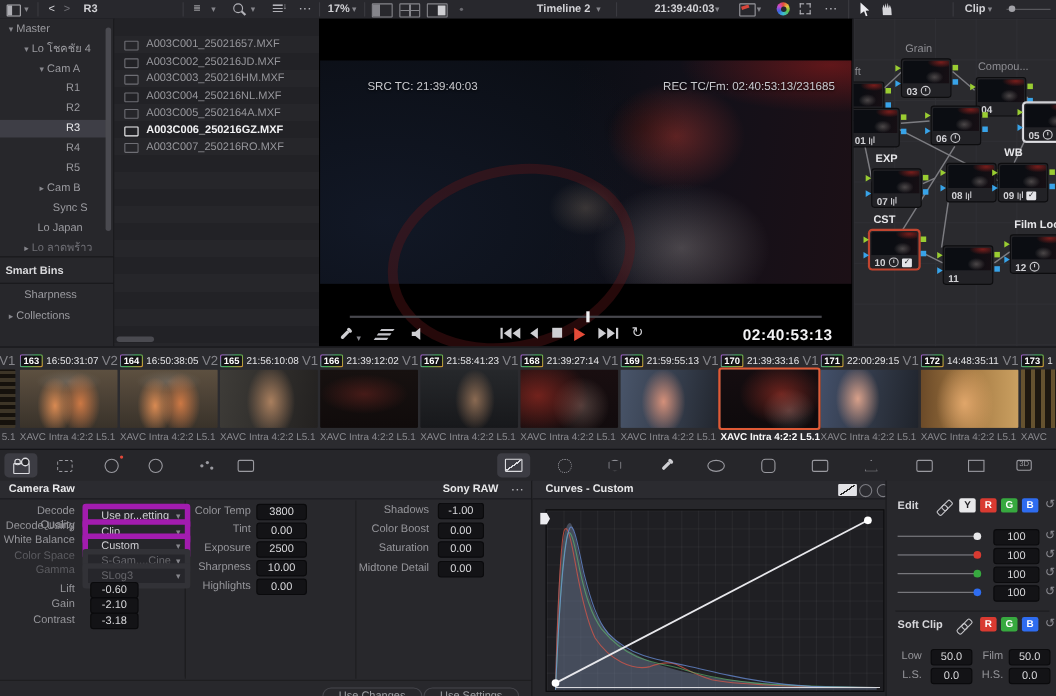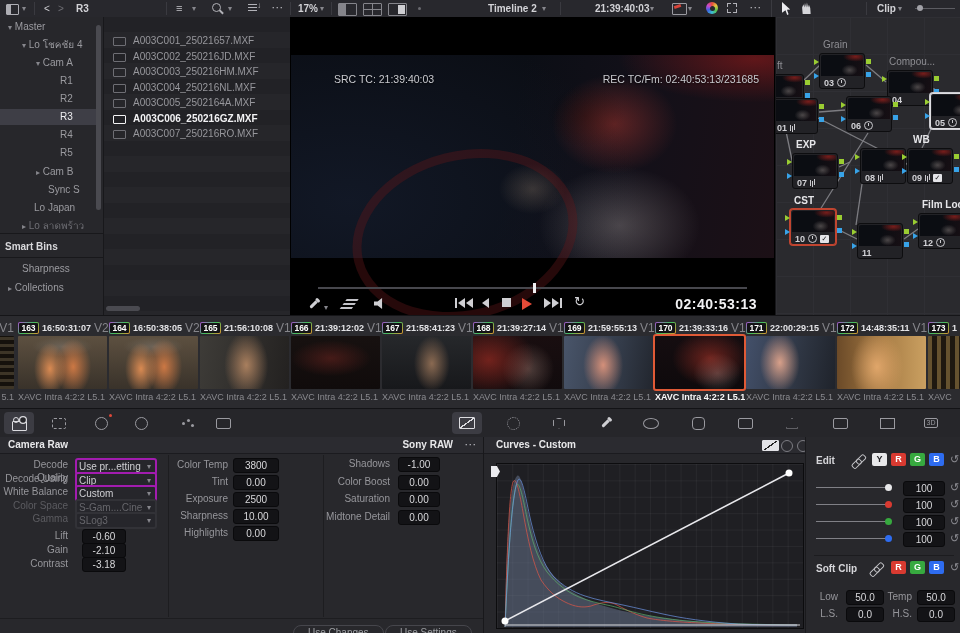--- a/index.html
+++ b/index.html
@@ -97,21 +97,21 @@
   .ic-clk{position:relative;width:7px;height:7px;border:1px solid #c9c9cd;border-radius:50%}
   .ic-clk::after{content:"";position:absolute;left:2.5px;top:1px;width:1px;height:2.5px;background:#c9c9cd}
   .ic-br{width:1px;height:6px;background:#c9c9cd;box-shadow:2px 1px 0 #c9c9cd,4px -1px 0 #c9c9cd;margin-right:4px}
   .ic-ck{width:9px;height:8px;background:#e4e4e8;border-radius:1px;color:#17171a;font-size:7px;line-height:8px;text-align:center}
   
   #tstrip{position:absolute;left:0;top:315px;width:960px;height:93px;background:#2b2b2f;border-top:1px solid #151518}
   .tclip{position:absolute;top:5px;width:89px;height:85px}
   .tc-head{position:absolute;left:0;top:0;width:100%;height:13px;display:flex;align-items:center;gap:3px}
   .badge{min-width:19px;height:10px;line-height:10px;text-align:center;color:#fff;font-weight:bold;font-size:8.5px;border-radius:2px;
     border:1.5px solid transparent;background:linear-gradient(#141416,#141416) padding-box,linear-gradient(135deg,#ab4fd4,#3fbf5c,#e0922e) border-box}
-  .ttc{color:#e4e4e7;font-weight:bold;font-size:9px;white-space:nowrap}
+  .ttc{color:#e4e4e7;font-weight:normal;font-size:9px;white-space:nowrap}
   .tver{margin-left:auto;color:#85858a;font-size:12px}
   .tthumb{position:absolute;left:0;top:15px;width:100%;height:53px;border-radius:1px;background:#222}
   .tcodec{position:absolute;left:0;top:71px;width:100%;color:#8a8a8f;font-size:9px;white-space:nowrap}
   .tclip.sel .tthumb{outline:2px solid #e05a36;outline-offset:0}
   .tclip.sel .tcodec{color:#fafafa;font-weight:bold}
   .tA{background:radial-gradient(16px 26px at 36% 62%,#d98a52,transparent),radial-gradient(18px 28px at 62% 58%,#cc7844,transparent),radial-gradient(30px 10px at 50% 20%,#6e6458,transparent),linear-gradient(#5d5040,#39322a)}
   .tC{background:radial-gradient(22px 34px at 52% 55%,#a97f5e,transparent),linear-gradient(100deg,#3e3c38,#232120)}
   .tD{background:radial-gradient(40px 18px at 45% 42%,rgba(130,42,36,.45),transparent),linear-gradient(#171110,#100b0b)}
   .tE{background:radial-gradient(18px 28px at 56% 52%,#8a6a52,transparent),linear-gradient(#26282b,#17181b)}
   .tF{background:radial-gradient(46px 36px at 18% 45%,rgba(190,52,40,.55),transparent),radial-gradient(26px 26px at 62% 62%,rgba(205,168,155,.32),transparent),linear-gradient(#190e10,#110b0d)}
@@ -137,21 +137,21 @@
   .reddot{position:absolute;right:4px;top:2px;width:3px;height:3px;border-radius:50%;background:#e0483a}
   .pi-3d{font-size:7px;border:1.2px solid #9a9aa0;border-radius:2px;padding:0 2px;line-height:8px;color:#9a9aa0}
   
   .panel-head{position:absolute;height:16px;background:#2b2b30;border-bottom:1px solid #1b1b1f;color:#e8e8ea;font-weight:bold;line-height:16px}
   #craw{position:absolute;left:0;top:437px;width:483px;height:196px;background:#28282c}
   #curvespanel{position:absolute;left:483px;top:437px;width:322px;height:196px;background:#27272b;border-left:1px solid #18181b}
   #editpanel{position:absolute;left:805px;top:437px;width:155px;height:196px;background:#28282c;border-left:1px solid #1a1a1d}
   .frow-label{position:absolute;text-align:right;color:#96969b;line-height:13px}
   .frow-label.dis{color:#5c5c61}
   .vbox{position:absolute;height:13px;line-height:13px;text-align:center;background:#131316;border:1px solid #0a0a0c;border-radius:3px;color:#d8d8db}
-  .dd{position:absolute;height:13px;line-height:13px;background:#26262b;border:2px solid #a21caf;border-radius:3px;color:#cfcfd3;padding-left:2px}
+  .dd{position:absolute;height:13px;line-height:13px;background:#26262b;border:5px solid #a21caf;border-radius:3px;color:#cfcfd3;padding-left:12px}
   .dd .chev{position:absolute;right:4px;top:3px}
   .dd.dis{color:#66666b;border-color:#323237}
   .pill{position:absolute;height:14px;line-height:14px;border:1px solid #46464c;border-radius:8px;color:#9ea0a4;padding:0 14px}
   #cgraph{position:absolute;left:12px;top:26px;width:306px;height:164px;background:#1f1f23;border:1px solid #0c0c0e;
     background-image:linear-gradient(rgba(255,255,255,.045) 1px,transparent 1px),linear-gradient(90deg,rgba(255,255,255,.045) 1px,transparent 1px);background-size:15.3px 16.4px}
   .cmode{position:absolute;top:3px;width:10px;height:10px;border:1.2px solid #7c7c82;border-radius:50%}
   .cmode.rect{width:15px;height:9px;border-radius:1px;background:#e2e2e6;border-color:#e2e2e6;
     background-image:linear-gradient(-35deg,transparent 46%,#222 46%,#222 54%,transparent 54%)}
   .chanbtn{position:absolute;width:15px;height:13px;border-radius:2px;color:#fff;font-weight:bold;font-size:9px;text-align:center;line-height:13px}
   .chan-Y{background:#e8e8ea;color:#212125}
@@ -720,21 +720,21 @@
 
     <span style="position:absolute;left:10px;top:126px;color:#d6d6da;font-weight:bold">Soft Clip</span>
     <span class="ic-link" style="left:70px;top:125px"></span>
     <span class="chanbtn chan-R" style="left:85px;top:124px">R</span>
     <span class="chanbtn chan-G" style="left:104px;top:124px">G</span>
     <span class="chanbtn chan-B" style="left:123px;top:124px">B</span>
     <span class="rst" style="left:144px;top:125px">↺</span>
 
     <span class="frow-label" style="left:0px;top:153px;width:32px">Low</span>
     <div class="vbox" style="left:40px;top:153px;width:36px"><span>50.0</span></div>
-    <span class="frow-label" style="left:80px;top:153px;width:26px">Temp</span>
+    <span class="frow-label" style="left:80px;top:153px;width:26px">Film</span>
     <div class="vbox" style="left:111px;top:153px;width:36px"><span>50.0</span></div>
     <span class="frow-label" style="left:0px;top:170px;width:32px">L.S.</span>
     <div class="vbox" style="left:40px;top:170px;width:36px"><span>0.0</span></div>
     <span class="frow-label" style="left:80px;top:170px;width:26px">H.S.</span>
     <div class="vbox" style="left:111px;top:170px;width:36px"><span>0.0</span></div>
   </div>
 
 </div>
 
 </body></html>

